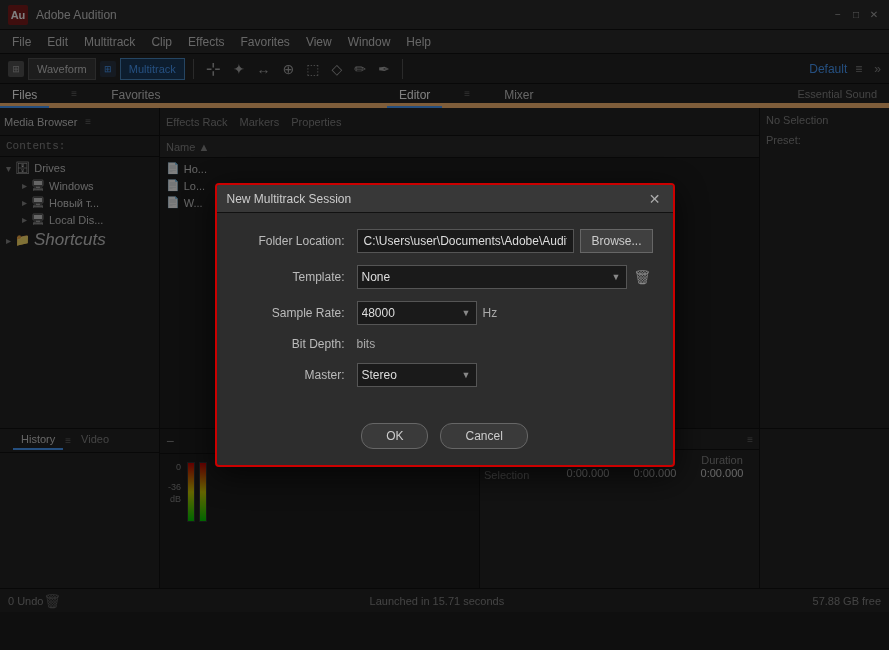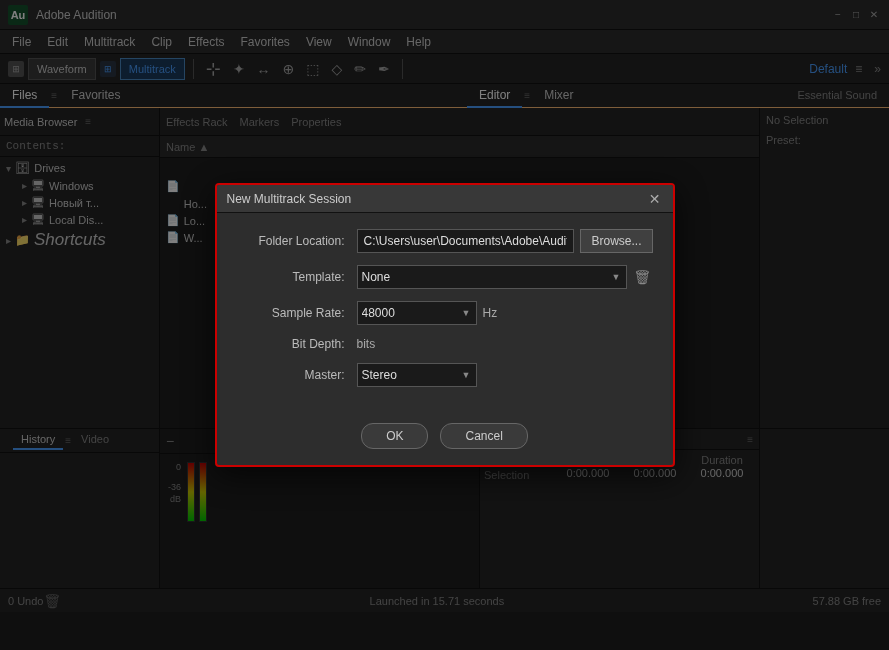--- a/index.html
+++ b/index.html
@@ -18,21 +18,21 @@
       height: 30px;
       background: #2d2d2d;
       display: flex;
       align-items: center;
       padding: 0 8px;
       border-bottom: 1px solid #111;
     }
     #app-icon {
       width: 20px;
       height: 20px;
-      background: #14532d;
+      background: #7f1d1d;
       display: flex;
       align-items: center;
       justify-content: center;
       color: white;
       font-size: 11px;
       font-weight: bold;
       margin-right: 8px;
       border-radius: 2px;
     }
     #app-title {
@@ -115,22 +115,23 @@
     #main {
       display: flex;
       height: calc(650px - 30px - 24px - 30px - 24px - 24px);
     }
 
     
     #panel-tabs {
       height: 24px;
       background: #252525;
       display: flex;
-      align-items: center;
-      border-bottom: 1px solid #fdba74;
+      align-items: flex-start;
+      border-bottom: 5px solid #fdba74;
+      gap: 20px;
     }
     .panel-tab {
       padding: 4px 12px;
       font-size: 12px;
       color: #ccc;
       cursor: pointer;
       border-bottom: 2px solid transparent;
     }
     .panel-tab.active {
       color: white;
@@ -477,21 +478,21 @@
     <div style="display:flex;flex:1;overflow:hidden;">
 
       <div style="flex:1;background:#1e1e1e;">
         <div style="height:22px;background:#2a2a2a;border-bottom:1px solid #111;display:flex;align-items:center;padding:0 6px;">
           <span style="font-size:11px;color:#888;">Name ▲</span>
         </div>
 
         <div style="padding:2px 6px;">
           <div style="display:flex;align-items:center;padding:2px 0;">
             <span style="margin-right:4px;font-size:11px;color:#888;">📄</span>
-            <span style="font-size:11px;color:#ccc;margin-top:36px;">Ho...</span>
+            <span style="font-size:11px;color:#ccc;">Ho...</span>
           </div>
           <div style="display:flex;align-items:center;padding:2px 0;">
             <span style="margin-right:4px;font-size:11px;color:#888;">📄</span>
             <span style="font-size:11px;color:#ccc;">Lo...</span>
           </div>
           <div style="display:flex;align-items:center;padding:2px 0;">
             <span style="margin-right:4px;font-size:11px;color:#888;">📄</span>
             <span style="font-size:11px;color:#ccc;">W...</span>
           </div>
         </div>

